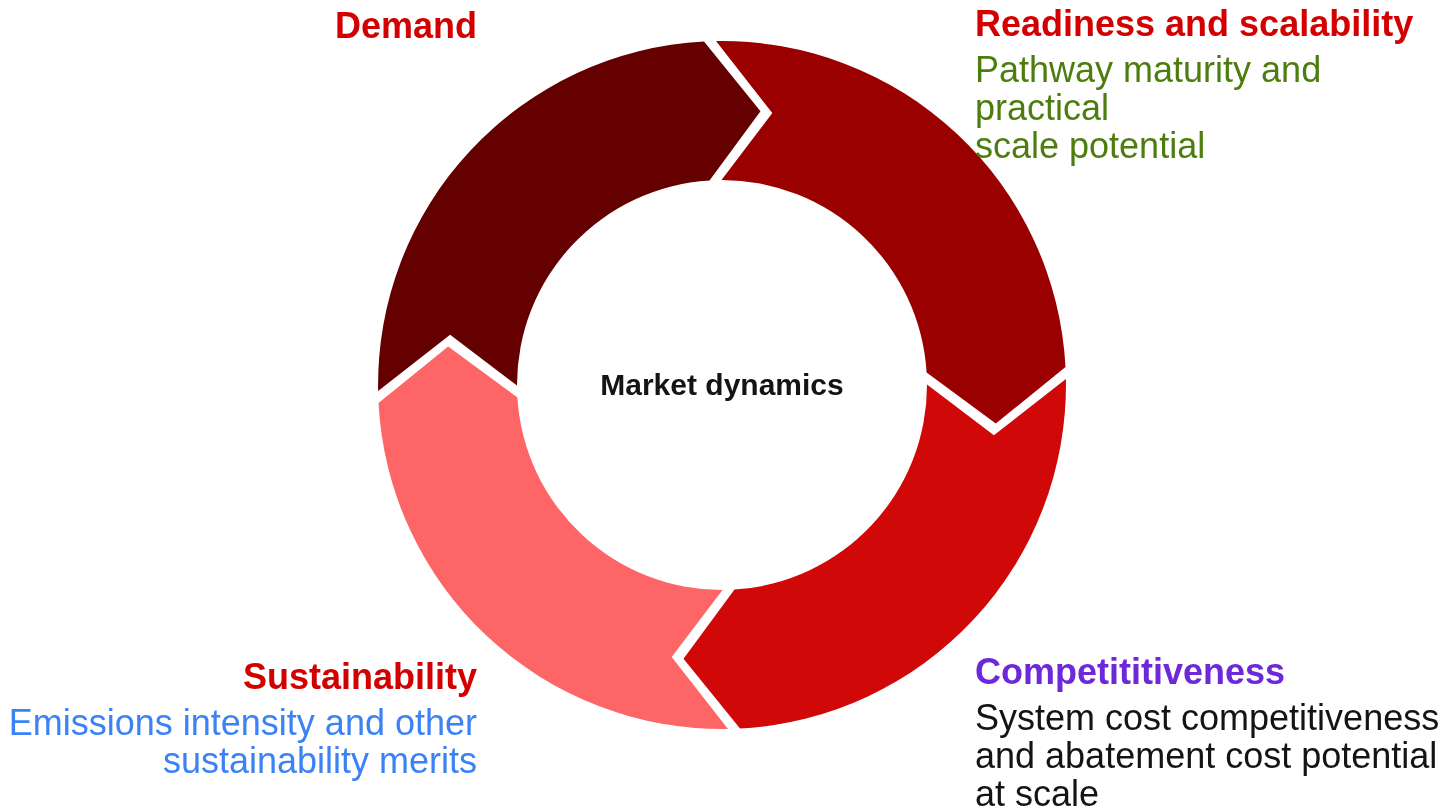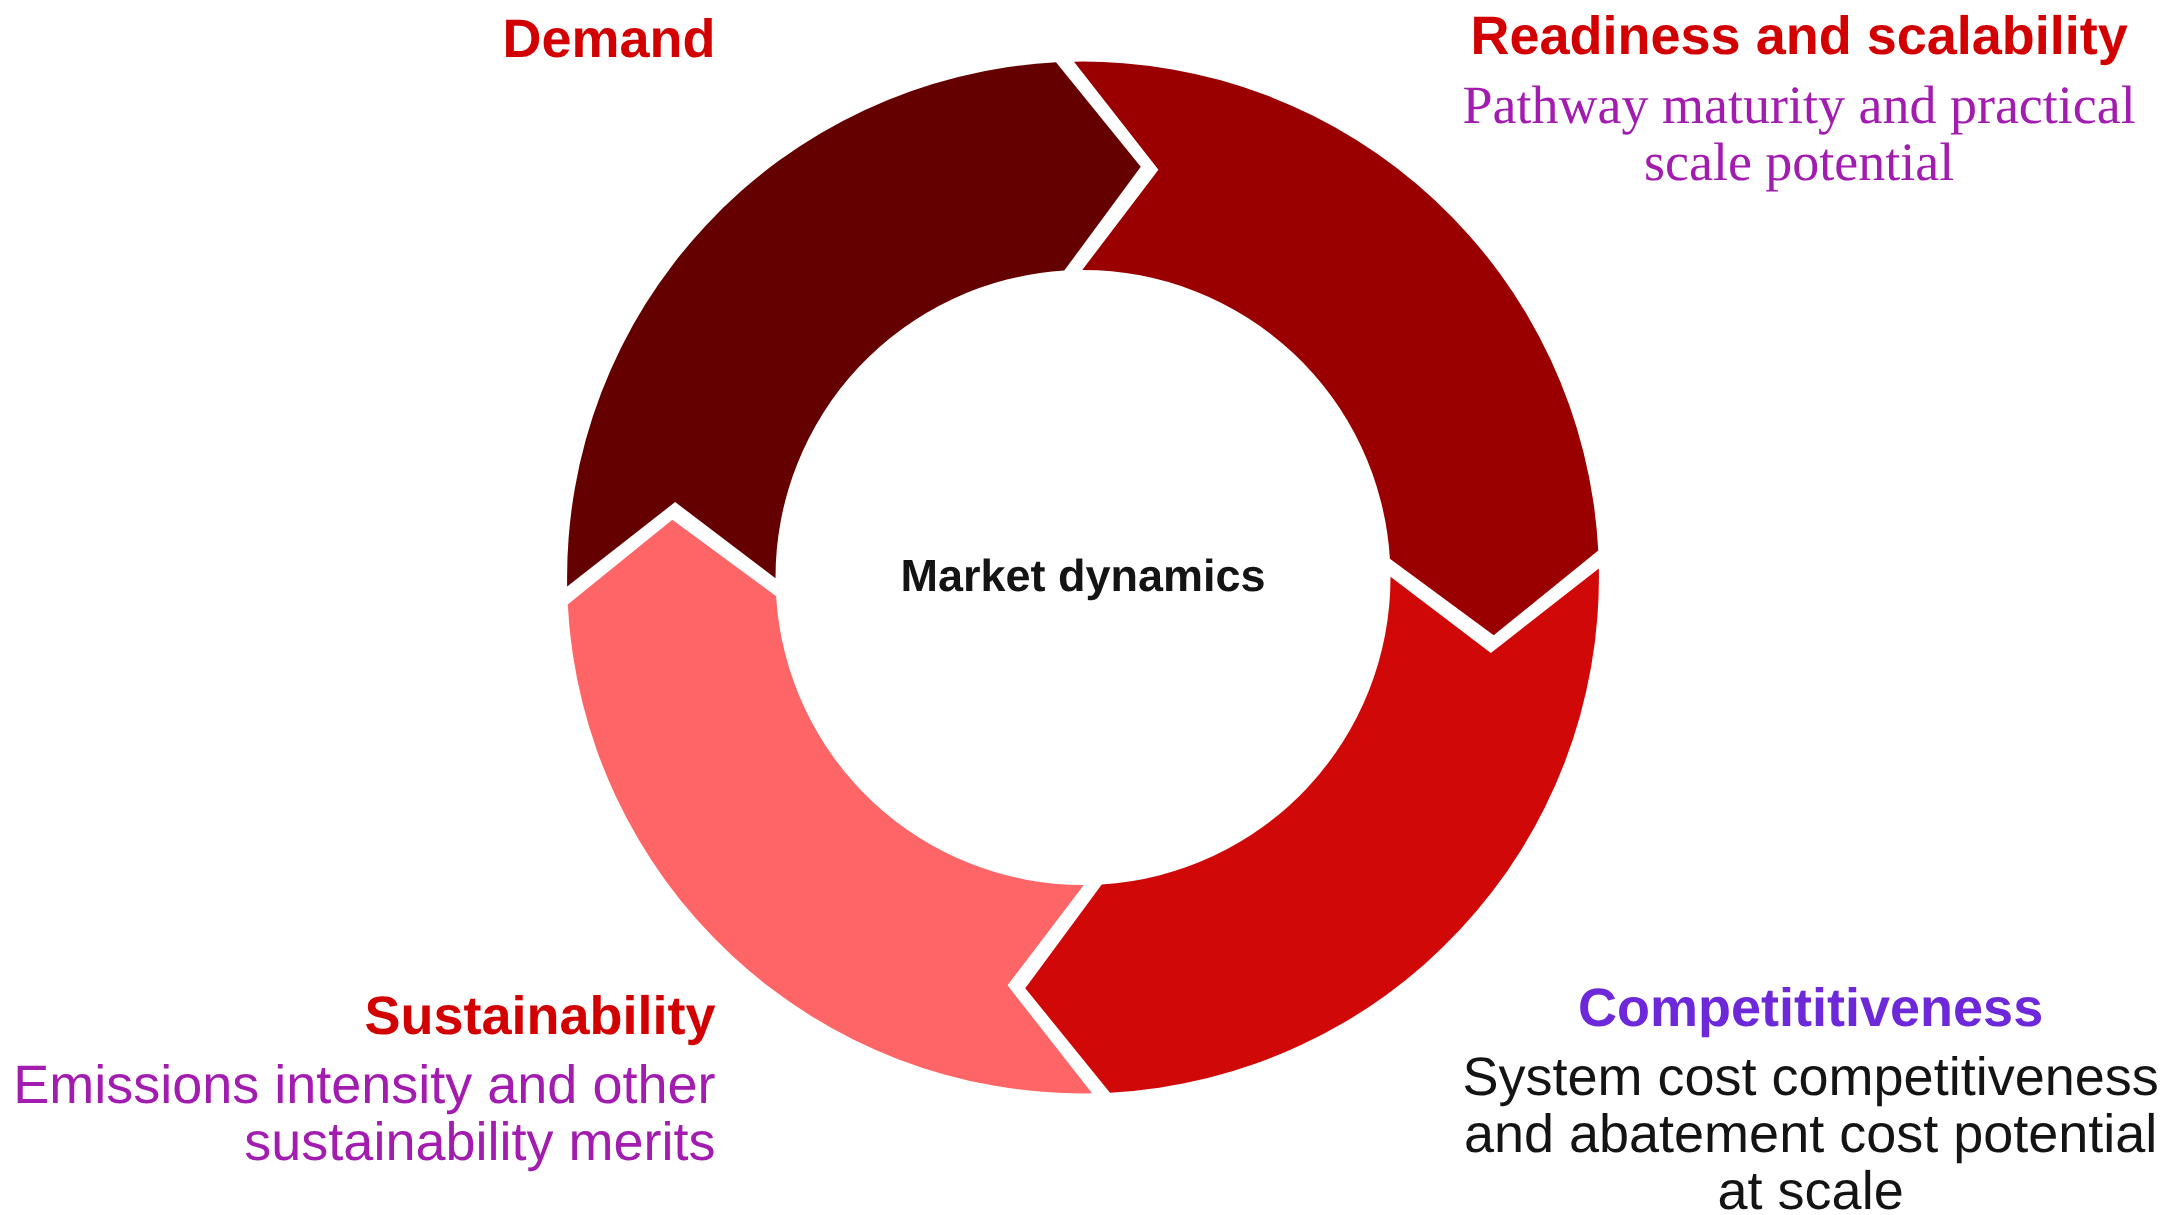--- a/index.html
+++ b/index.html
@@ -43,21 +43,21 @@
     margin-bottom: 10px;
     color: #d20000;
     white-space: nowrap;
   }
   .lbl .bd {
     line-height: 38px;
     white-space: pre-line;
     color: #141414;
   }
   .lbl.align-right { text-align: right; }
-  .lbl.align-left  { text-align: center; }
+  .lbl.align-left  { text-align: left; }
   .lbl-demand          { right: 963px; top: 9px; }
   .lbl-readiness       { left: 975px;  top: 7px; }
   .lbl-competitiveness { left: 975px;  top: 655px; }
   .lbl-sustainability  { right: 963px; top: 660px; }
 </style>
 </head>
 <body>
 
 <div class="stage">
 
@@ -69,30 +69,30 @@
     </svg>
 
   <div class="center-label">Market dynamics</div>
 
   <div class="lbl align-right lbl-demand">
     <div class="hd" style="color: rgb(210, 0, 0);">Demand</div>
   </div>
 
   <div class="lbl align-left lbl-readiness">
     <div class="hd" style="color: rgb(210, 0, 0);">Readiness and scalability</div>
-    <div class="bd" style="color: #a21caf; font-family: Liberation Serif, serif;">Pathway maturity and practical
+    <div class="bd" style="color: #4d7c0f;">Pathway maturity and practical
 scale potential</div>
   </div>
 
   <div class="lbl align-left lbl-competitiveness">
     <div class="hd" style="color: #6d28d9;">Competititiveness</div>
     <div class="bd" style="color: rgb(20, 20, 20);">System cost competitiveness
 and abatement cost potential
 at scale</div>
   </div>
 
   <div class="lbl align-right lbl-sustainability">
     <div class="hd" style="color: rgb(210, 0, 0);">Sustainability</div>
-    <div class="bd" style="color: #a21caf;">Emissions intensity and other
+    <div class="bd" style="color: #3b82f6;">Emissions intensity and other
 sustainability merits</div>
   </div>
 
 </div>
 
 </body></html>

